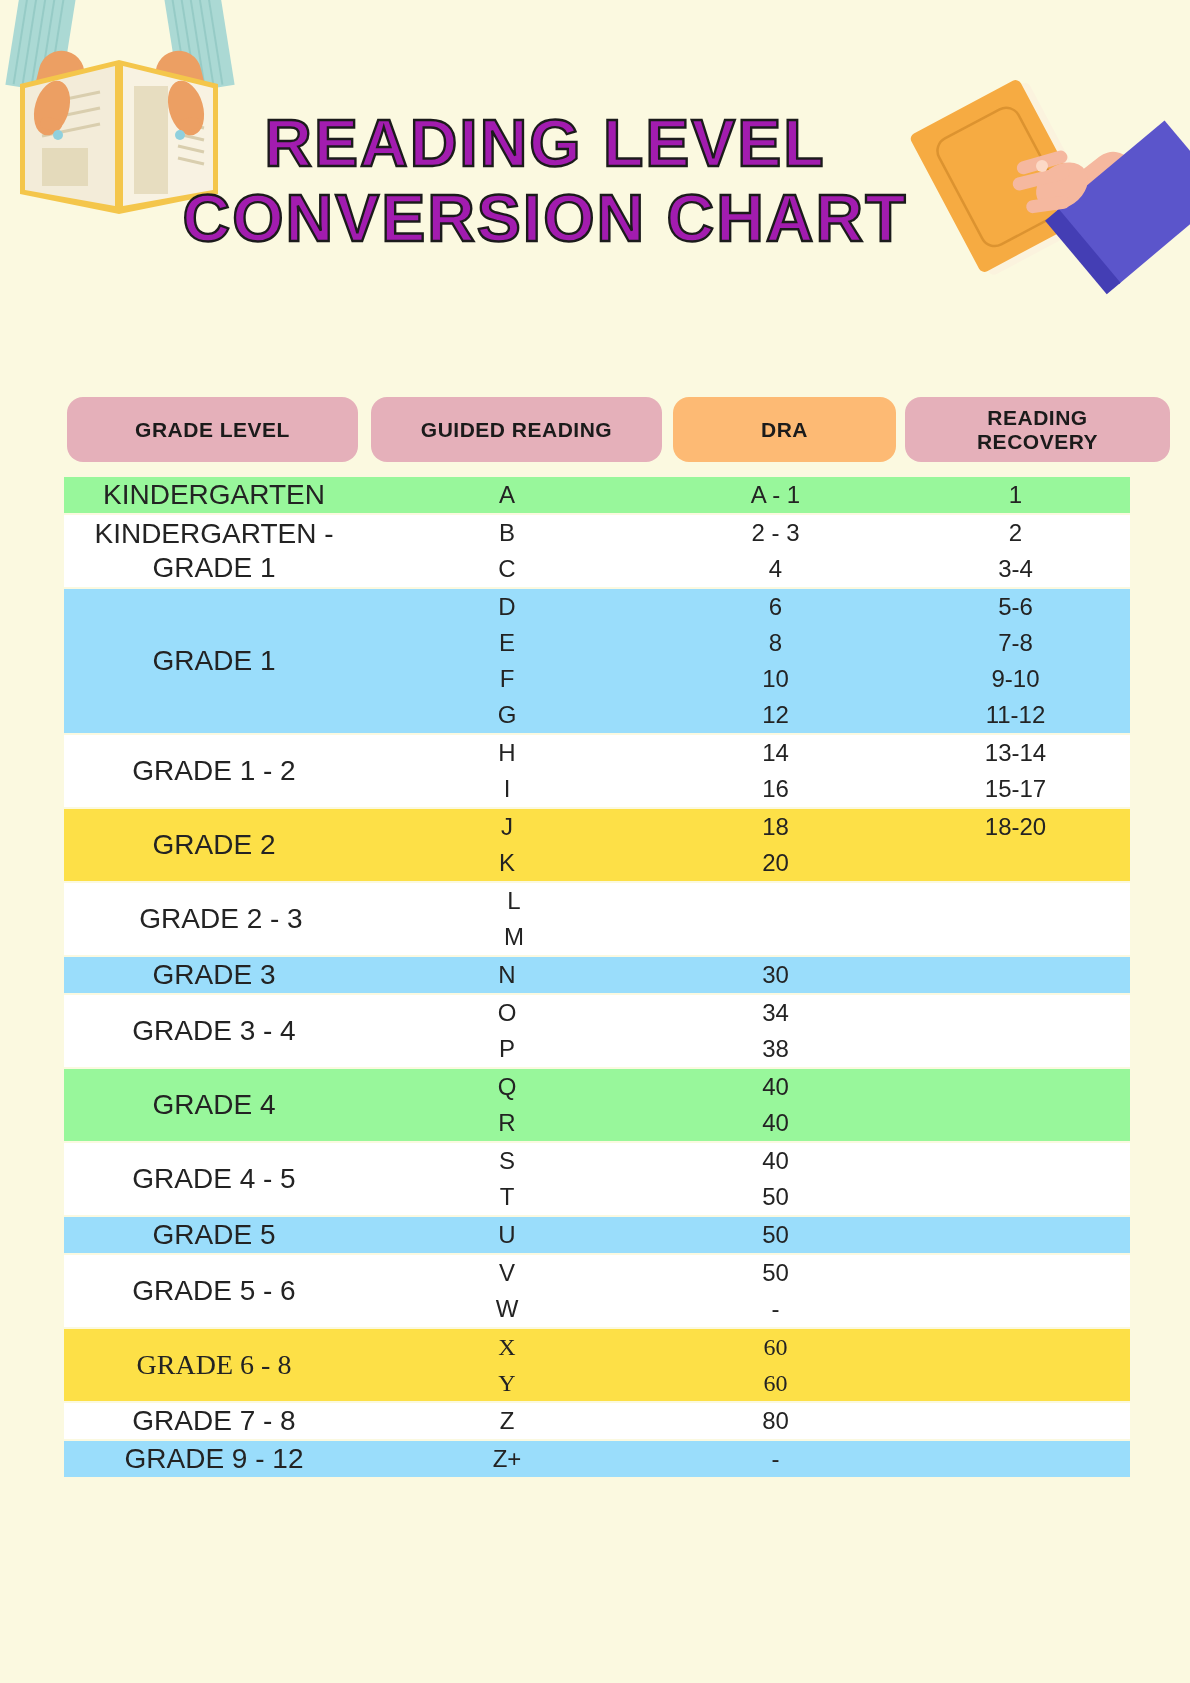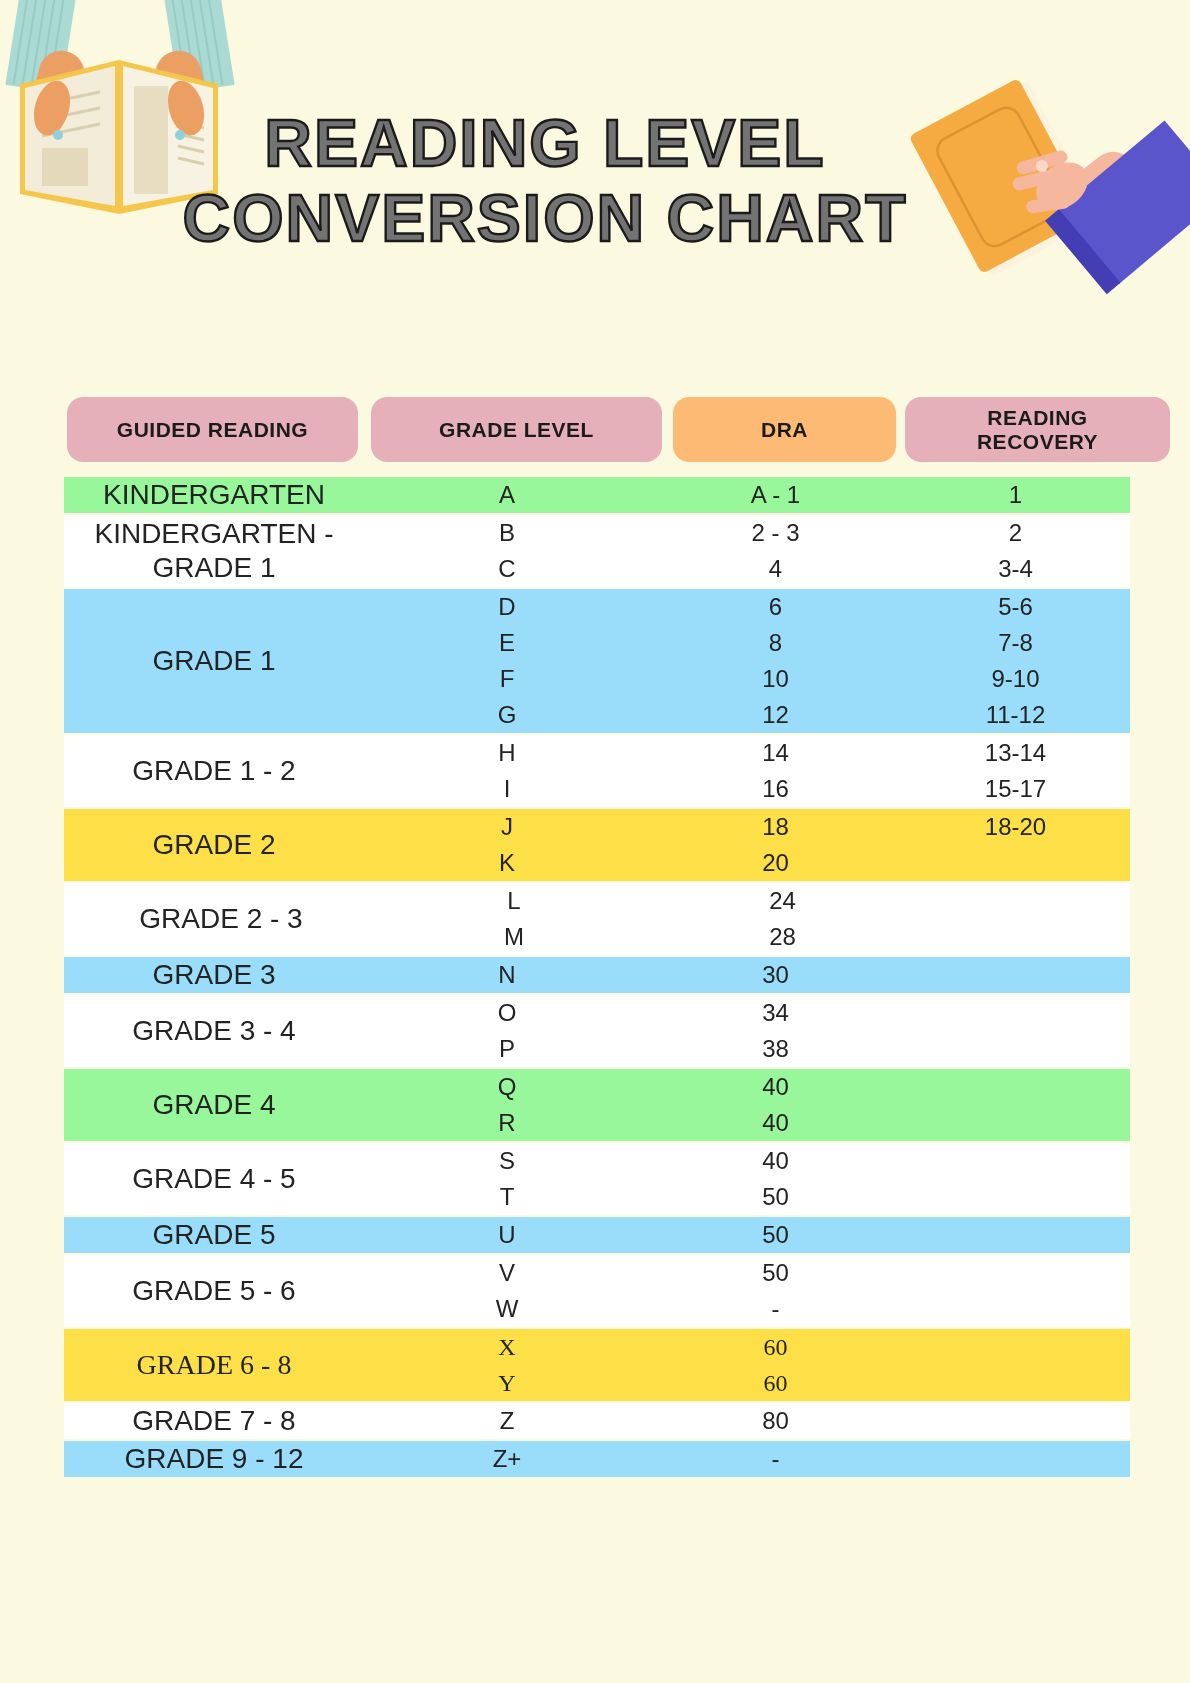--- a/index.html
+++ b/index.html
@@ -7,21 +7,21 @@
     width:1190px;height:1683px;position:relative;overflow:hidden;
     background:#FBF9E0;
     font-family:"Liberation Sans",sans-serif;
     color:#232323;
   }
   .page{position:absolute;inset:0;}
 
   
   .title{
     position:absolute;top:106px;left:0;width:1090px;
-    text-align:center;font-weight:bold;color:#737373;
+    text-align:center;font-weight:bold;color:#a21caf;
     font-size:66px;line-height:1.14;letter-spacing:2px;
     -webkit-text-stroke:2.4px #1B1B1B;
   }
 
   
   .table{position:absolute;left:64px;top:397px;width:1066px;}
   .header-row{position:relative;height:65px;}
   .pill{
     position:absolute;top:0;height:65px;border-radius:16px;
     display:flex;align-items:center;justify-content:center;text-align:center;
@@ -128,22 +128,22 @@
     <circle cx="142" cy="108" r="6" fill="#FCD9C6"></circle>
   </svg>
 
   <div class="title">
     <div>READING LEVEL</div>
     <div>CONVERSION CHART</div>
   </div>
 
   <div class="table">
     <div class="header-row">
+        <div class="pill" style="background: rgb(229, 176, 186);">GRADE LEVEL</div>
         <div class="pill" style="background: rgb(229, 176, 186);">GUIDED READING</div>
-        <div class="pill" style="background: rgb(229, 176, 186);">GRADE LEVEL</div>
         <div class="pill" style="background: #fdba74;">DRA</div>
         <div class="pill" style="background: rgb(229, 176, 186);">READING
 RECOVERY</div>
       </div>
     <div class="t-body">
         <div class="t-row" style="background: rgb(152, 247, 155); height: 36px;">
           <div class="grade-cell">
             <div>KINDERGARTEN</div>
           </div>
           <div class="stack-cell">
@@ -233,24 +233,20 @@
         </div>
         <div class="t-row" style="background: rgb(255, 255, 255); height: 72px; padding-left: 7px;">
           <div class="grade-cell">
             <div>GRADE 2 - 3</div>
           </div>
           <div class="stack-cell">
             <div class="line">L</div>
             <div class="line">M</div>
           </div>
           <div class="stack-cell">
-            <div class="line">24</div>
-            <div class="line">28</div>
-          </div>
-          <div class="stack-cell">
             <div class="line"></div>
             <div class="line"></div>
           </div>
         </div>
         <div class="t-row" style="background: rgb(154, 221, 251); height: 36px;">
           <div class="grade-cell">
             <div>GRADE 3</div>
           </div>
           <div class="stack-cell">
             <div class="line">N</div>

